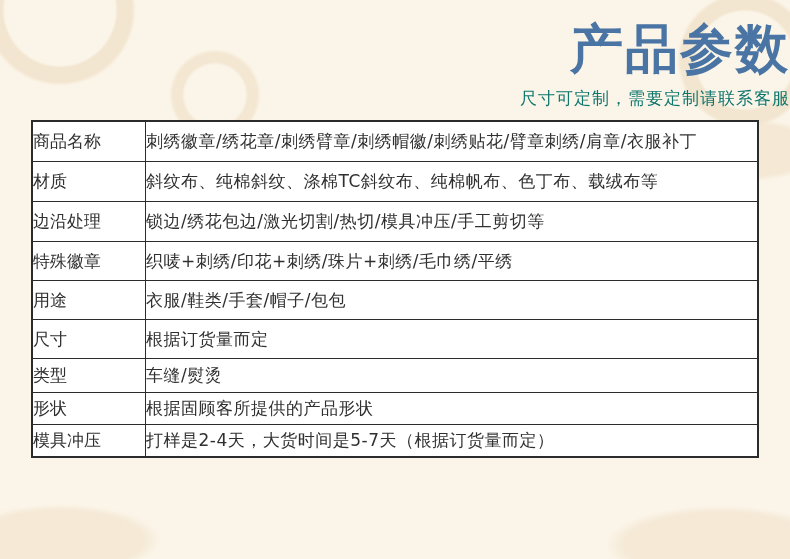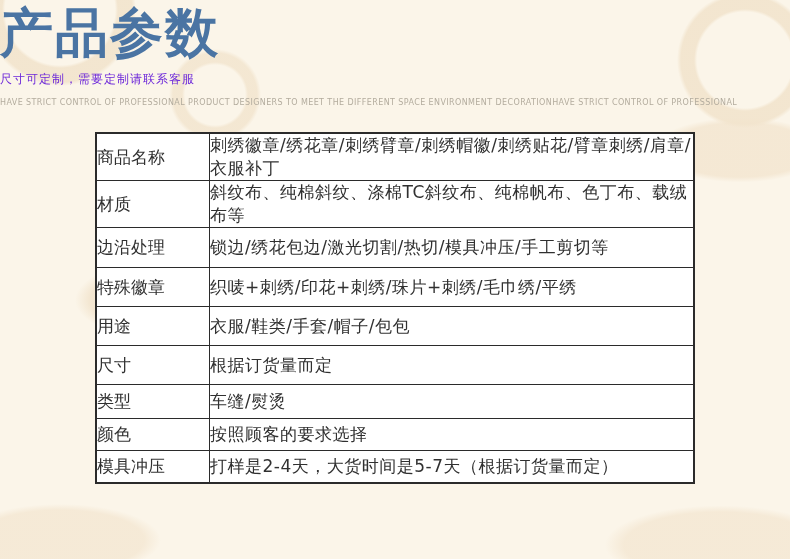--- a/index.html
+++ b/index.html
@@ -19,47 +19,47 @@
     background-image:
       radial-gradient(circle at 60px 10px,  rgba(242,228,205,0) 55px, rgba(242,228,205,.9) 58px, rgba(242,228,205,.9) 72px, rgba(242,228,205,0) 76px),
       radial-gradient(circle at 215px 95px, rgba(242,228,205,0) 30px, rgba(242,228,205,.8) 33px, rgba(242,228,205,.8) 42px, rgba(242,228,205,0) 46px),
       radial-gradient(ellipse 150px 60px at 180px 300px, rgba(242,228,205,.85) 0 60%, rgba(242,228,205,0) 70%),
       radial-gradient(ellipse 90px 34px at 330px 255px, rgba(244,231,210,.8) 0 60%, rgba(244,231,210,0) 72%),
       radial-gradient(circle at 745px 60px,  rgba(242,228,205,0) 48px, rgba(242,228,205,.9) 51px, rgba(242,228,205,.9) 64px, rgba(242,228,205,0) 68px),
       radial-gradient(ellipse 120px 45px at 740px 150px, rgba(243,229,207,.8) 0 60%, rgba(243,229,207,0) 72%),
       radial-gradient(ellipse 140px 50px at 60px 540px, rgba(243,229,207,.7) 0 60%, rgba(243,229,207,0) 72%),
       radial-gradient(ellipse 160px 55px at 720px 545px, rgba(243,229,207,.7) 0 60%, rgba(243,229,207,0) 72%);
   }
-  .header { position: relative; text-align: left; padding-top: 2px; }
+  .header { position: relative; text-align: right; padding-top: 18px; }
   .page-title {
     margin: 0;
     font-size: 53px;
     line-height: 62px;
     font-weight: bold;
     letter-spacing: 2px;
     color: #4a74a3;
   }
   .page-subtitle {
     margin-top: 7px;
-    font-size: 12px;
+    font-size: 17px;
     letter-spacing: 1px;
-    color: #6d28d9;
+    color: #0f766e;
   }
   .caption {
     margin-top: 9px;
     font-size: 8px;
     line-height: 11px;
     letter-spacing: 0.4px;
     color: #b3ac9e;
     transform-origin: center top;
   }
   .table-wrap {
     position: relative;
-    width: 600px;
-    margin: 24px auto 0 auto;
+    width: 728px;
+    margin: 10px auto 0 auto;
     border-radius: 16px;
   }
   table.params {
     width: 100%;
     border-collapse: collapse;
     background: #ffffff;
     border: 2px solid #2b2b2b;
     table-layout: fixed;
   }
   table.params td {
@@ -79,21 +79,20 @@
 </style>
 </head>
 <body>
 
 <div class="bg-pattern"></div>
 
 <div class="header">
   <h1 class="page-title">产品参数</h1>
   <div class="page-subtitle">尺寸可定制，需要定制请联系客服</div>
   <div class="caption">
-    <div>HAVE STRICT CONTROL OF PROFESSIONAL PRODUCT DESIGNERS TO MEET THE DIFFERENT SPACE ENVIRONMENT DECORATIONHAVE STRICT CONTROL OF PROFESSIONAL</div>
   </div>
 </div>
 
 <div class="table-wrap">
   <table class="params">
     <tbody>
       <tr>
         <td class="cell-label">商品名称</td>
         <td class="cell-value">刺绣徽章/绣花章/刺绣臂章/刺绣帽徽/刺绣贴花/臂章刺绣/肩章/衣服补丁</td>
       </tr>
@@ -115,22 +114,22 @@
       </tr>
       <tr>
         <td class="cell-label">尺寸</td>
         <td class="cell-value">根据订货量而定</td>
       </tr>
       <tr>
         <td class="cell-label">类型</td>
         <td class="cell-value">车缝/熨烫</td>
       </tr>
       <tr>
-        <td class="cell-label">颜色</td>
-        <td class="cell-value">按照顾客的要求选择</td>
+        <td class="cell-label">形状</td>
+        <td class="cell-value">根据固顾客所提供的产品形状</td>
       </tr>
       <tr>
         <td class="cell-label">模具冲压</td>
         <td class="cell-value">打样是2-4天，大货时间是5-7天（根据订货量而定）</td>
       </tr>
     </tbody>
   </table>
 </div>
 
 </body></html>

